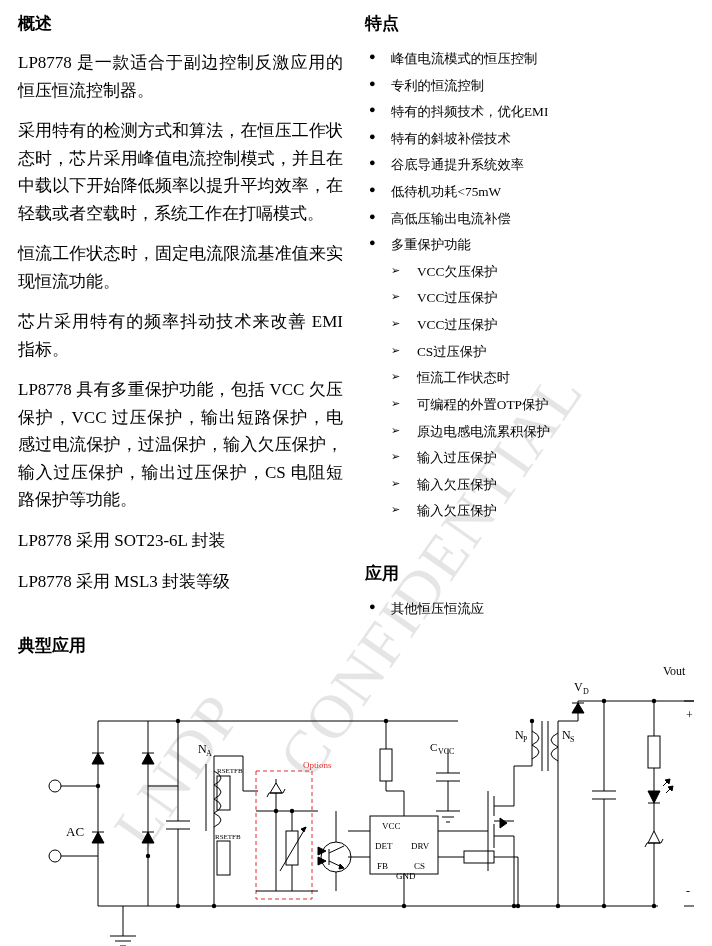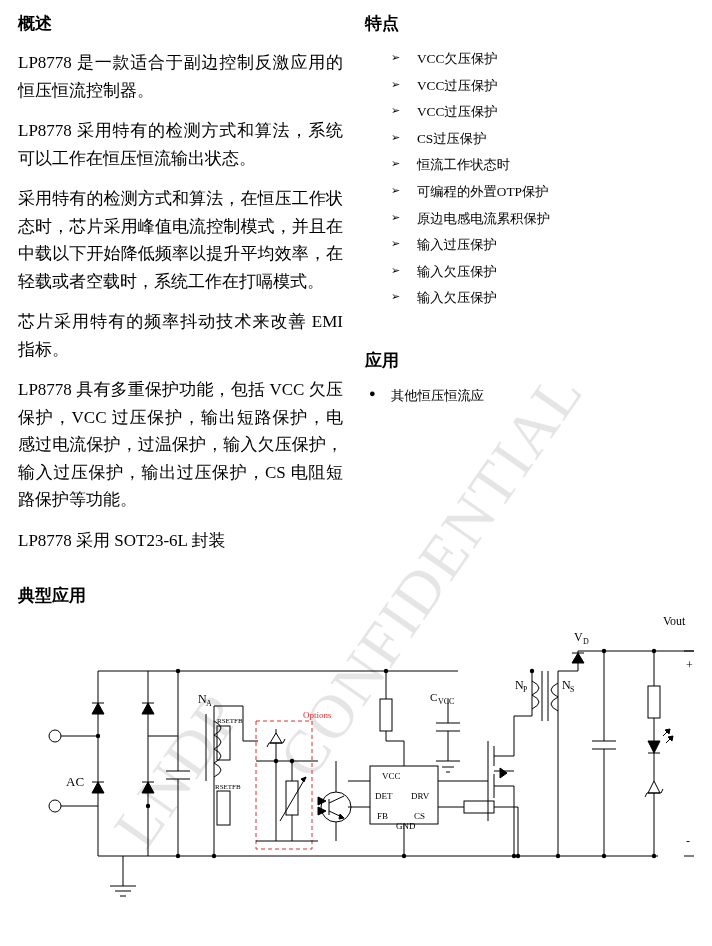--- a/index.html
+++ b/index.html
@@ -116,21 +116,21 @@
     left: 4px;
     top: 0px;
     font-size: 11px;
   }
   .sub-wrap { margin-left: 22px; }
 
   
   .typ-title {
     font-size: 17px;
     font-weight: bold;
-    margin: 16px 0 0 0;
+    margin: 8px 0 0 0;
     position: relative;
     z-index: 10;
   }
   .schematic-wrap {
     position: relative;
     z-index: 10;
     margin-top: 4px;
   }
   svg { display: block; }
   text { font-family: "Liberation Serif", serif; }
@@ -143,29 +143,40 @@
   <div class="watermark">
     <span class="wm1">LNDP</span>
     <span class="wm2">CONFIDENTIAL</span>
   </div>
 
   <div class="cols">
 
     <div class="col-left">
       <h2 class="sec-title">概述</h2>
       <p class="para">LP8778 是一款适合于副边控制反激应用的恒压恒流控制器。</p>
-      <p class="para">LP8778 采用特有的检测方式和算法，系统可以工作在恒压恒流输出状态。</p>
       <p class="para">采用特有的检测方式和算法，在恒压工作状态时，芯片采用峰值电流控制模式，并且在中载以下开始降低频率以提升平均效率，在轻载或者空载时，系统工作在打嗝模式。</p>
+      <p class="para">恒流工作状态时，固定电流限流基准值来实现恒流功能。</p>
       <p class="para">芯片采用特有的频率抖动技术来改善 EMI 指标。</p>
       <p class="para">LP8778 具有多重保护功能，包括 VCC 欠压保护，VCC 过压保护，输出短路保护，电感过电流保护，过温保护，输入欠压保护，输入过压保护，输出过压保护，CS 电阻短路保护等功能。</p>
       <p class="para">LP8778 采用 SOT23-6L 封装</p>
+      <p class="para">LP8778 采用 MSL3 封装等级</p>
     </div>
 
     <div class="col-right">
       <h2 class="sec-title">特点</h2>
+      <ul class="bullets">
+        <li>峰值电流模式的恒压控制</li>
+        <li>专利的恒流控制</li>
+        <li>特有的抖频技术，优化EMI</li>
+        <li>特有的斜坡补偿技术</li>
+        <li>谷底导通提升系统效率</li>
+        <li>低待机功耗&lt;75mW</li>
+        <li>高低压输出电流补偿</li>
+        <li>多重保护功能</li>
+      </ul>
       <div class="sub-wrap">
         <ul class="sub">
           <li>VCC欠压保护</li>
           <li>VCC过压保护</li>
           <li>VCC过压保护</li>
           <li>CS过压保护</li>
           <li>恒流工作状态时</li>
           <li>可编程的外置OTP保护</li>
           <li>原边电感电流累积保护</li>
           <li>输入过压保护</li>

